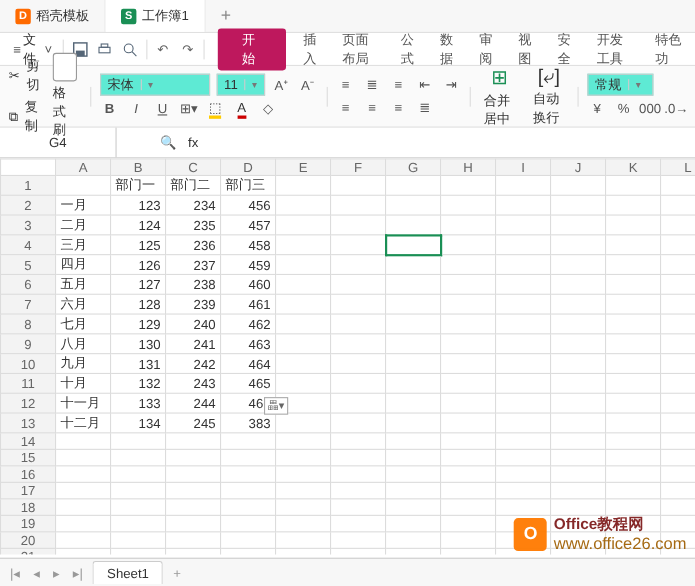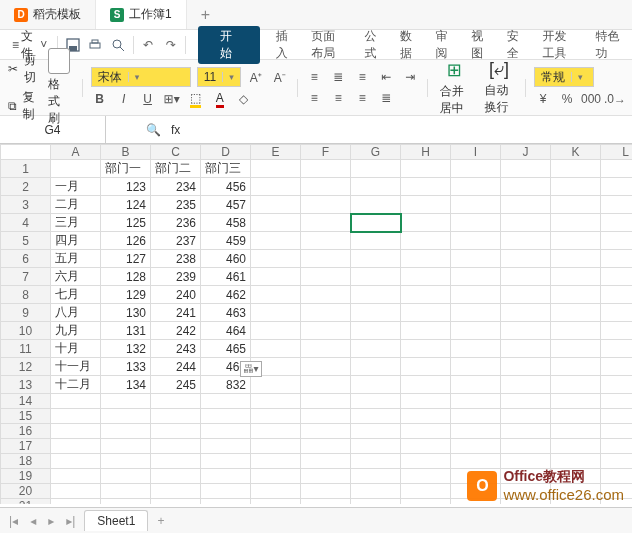--- a/index.html
+++ b/index.html
@@ -10,29 +10,29 @@
 .tabicon{width:14px;height:14px;border-radius:2px;display:inline-block}
 .ico-d{background:#ff6a00;color:#fff;text-align:center;line-height:14px;font-weight:bold;font-size:10px}
 .ico-s{background:#1a8f55;color:#fff;text-align:center;line-height:14px;font-weight:bold;font-size:10px}
 .tab-add{padding:0 14px;color:#888;font-size:16px}
 .filebar{display:flex;align-items:center;height:30px;border-bottom:1px solid #e0e0e0;padding:0 8px;gap:6px}
 .menuitem{display:flex;align-items:center;gap:2px;padding:2px 4px;color:#555}
 .sep{width:1px;height:18px;background:#ddd}
 .icobtn{width:20px;height:20px;display:flex;align-items:center;justify-content:center;color:#666;border-radius:3px}
 .ribbon-tabs{display:flex;gap:14px;margin-left:6px}
 .rtab{color:#555;padding:2px 2px}
-.rtab.active{background:#0c4a6e;color:#fff;border-radius:3px;padding:2px 22px}
+.rtab.active{background:#be185d;color:#fff;border-radius:3px;padding:2px 22px}
 .ribbon{display:flex;align-items:center;height:56px;border-bottom:1px solid #e0e0e0;background:#fafafa;padding:4px 8px;gap:8px}
 .rgrp{display:flex;flex-direction:column;gap:3px;justify-content:center}
 .rrow{display:flex;align-items:center;gap:6px}
 .bigbtn{display:flex;flex-direction:column;align-items:center;justify-content:center;gap:2px;padding:2px 4px}
 .pasteico{width:22px;height:26px;border:1px solid #999;border-radius:3px;background:linear-gradient(#fff,#eee);position:relative}
 .pasteico:before{content:"";position:absolute;top:-3px;left:5px;width:10px;height:5px;background:#888;border-radius:2px}
 .fmtico{width:22px;height:26px;border:1px solid #999;border-radius:3px;background:#fff}
-.combo{display:flex;align-items:center;border:1px solid #ccc;background:#fde047;height:20px}
+.combo{display:flex;align-items:center;border:1px solid #ccc;background:#5eead4;height:20px}
 .combo span{padding:0 6px}
 .combo .dd{border-left:1px solid #ccc;width:14px;text-align:center;color:#777;font-size:9px}
 .tool{width:18px;height:18px;display:flex;align-items:center;justify-content:center;color:#555}
 .cellref{display:flex;align-items:center;height:28px;border-bottom:1px solid #ccc}
 .namebox{width:106px;border-right:1px solid #ccc;height:100%;display:flex;align-items:center;justify-content:center}
 .fxarea{display:flex;align-items:center;gap:10px;padding-left:40px;color:#888}
 .gridwrap{position:relative;height:360px;overflow:hidden}
 table.grid{border-collapse:collapse;position:absolute;left:0;top:0}
 table.grid td,table.grid th{border:1px solid #dcdcdc;height:15px;padding:0 4px;font-size:12px;min-width:50px;text-align:right;background:#fff}
 table.grid th{background:#f3f3f3;font-weight:normal;text-align:center;color:#666}
@@ -393,21 +393,21 @@
           <td class=""></td>
           <td class=""></td>
           <td class=""></td>
           <td class=""></td>
         </tr>
         <tr>
           <td class="rowhdr ">13</td>
           <td class="txt">十二月</td>
           <td class="">134</td>
           <td class="">245</td>
-          <td class="">832</td>
+          <td class="">383</td>
           <td class=""></td>
           <td class=""></td>
           <td class=""></td>
           <td class=""></td>
           <td class=""></td>
           <td class=""></td>
           <td class=""></td>
           <td class=""></td>
         </tr>
         <tr>

